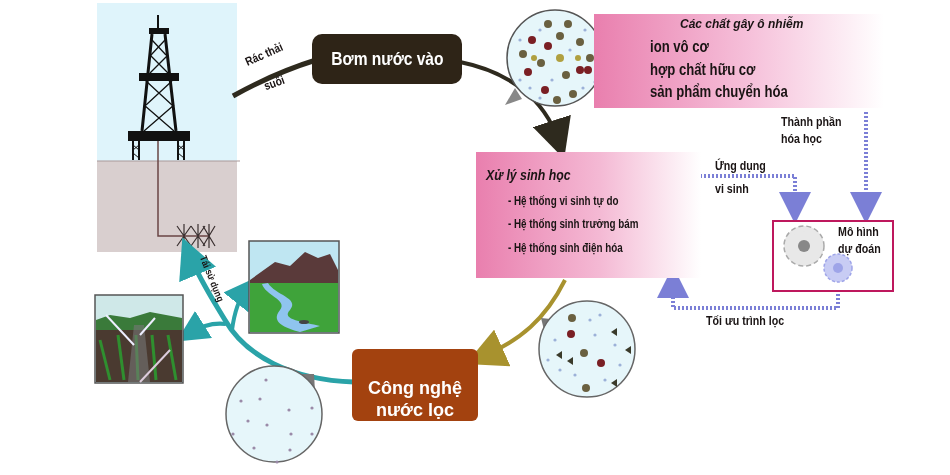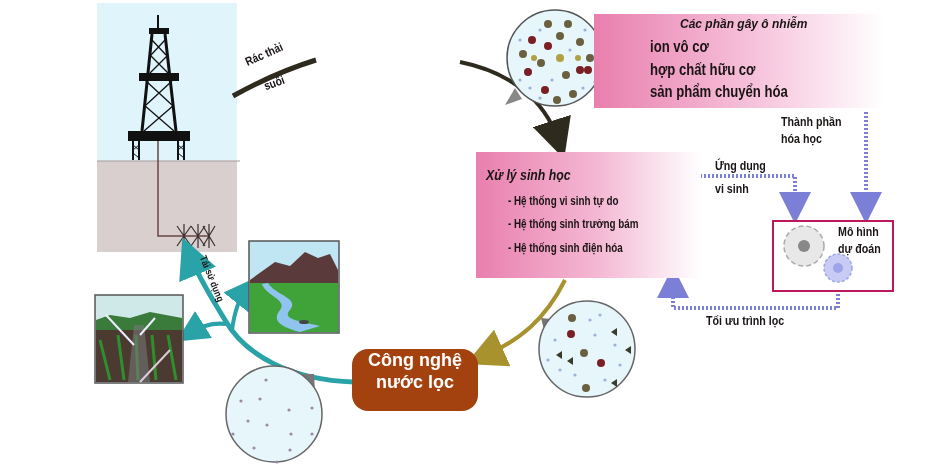--- a/index.html
+++ b/index.html
@@ -1,21 +1,21 @@
 <!DOCTYPE html>
 <html><head>
 <meta charset="utf-8">
 <style>
   html,body{margin:0;padding:0;background:#ffffff;}
   #stage{position:relative;width:950px;height:475px;overflow:hidden;background:#fff;font-family:"Liberation Sans",sans-serif;}
   svg.bg{position:absolute;left:0;top:0;}
   .lbl{position:absolute;font-family:"Liberation Sans",sans-serif;font-weight:bold;color:#1a1414;white-space:nowrap;transform-origin:left top;}
   .cond{transform:scaleX(0.82);}
   .box-dark{position:absolute;left:312px;top:34px;width:150px;height:50px;background:#2e2417;border-radius:10px;color:#fff;display:flex;align-items:center;justify-content:center;font-weight:bold;font-size:19px;}
-  .box-brown{position:absolute;left:352px;top:349px;width:126px;height:62px;background:#a3420f;border-radius:16px;color:#fff;display:flex;flex-direction:column;align-items:center;justify-content:flex-start;font-weight:bold;font-size:18px;line-height:22px;}
+  .box-brown{position:absolute;left:352px;top:349px;width:126px;height:72px;background:#a3420f;border-radius:6px;color:#fff;display:flex;flex-direction:column;align-items:center;justify-content:flex-end;font-weight:bold;font-size:18px;line-height:22px;}
   .pink1{position:absolute;left:594px;top:14px;width:290px;height:94px;background:linear-gradient(to right,#e97fae 0%,#f6c2db 55%,#ffffff 100%);}
   .pink2{position:absolute;left:476px;top:152px;width:225px;height:126px;background:linear-gradient(to right,#e97fae 0%,#f4b9d4 55%,#ffffff 100%);}
   .model{position:absolute;left:772px;top:220px;width:118px;height:68px;border:2px solid #be185d;background:#fff;}
 </style>
 </head>
 <body>
 
 <div id="stage">
 
   <svg class="bg" width="950" height="475" viewBox="0 0 950 475">
@@ -194,30 +194,33 @@
     <g stroke="#7b7fd6" stroke-width="4" stroke-dasharray="2,2" fill="none">
       <path d="M866,112 L866,208" marker-end="url(#ah-blue)"></path>
       <path d="M700,176 L795,176 L795,208" marker-end="url(#ah-blue)"></path>
       <path d="M838,290 L838,308 L673,308 L673,282" marker-end="url(#ah-blue)"></path>
     </g>
   </svg>
 
   <div class="pink1"></div>
   <div class="pink2"></div>
 
-  <div class="lbl" style="left:680px;top:17px;font-size:12px;font-style:italic;">Các phần gây ô nhiễm</div>
+  <div class="lbl" style="left:680px;top:17px;font-size:12px;font-style:italic;">Các chất gây ô nhiễm</div>
   <div class="lbl cond" style="left:650px;top:38px;font-size:16px;">ion vô cơ</div>
   <div class="lbl cond" style="left:650px;top:61px;font-size:16px;">hợp chất hữu cơ</div>
   <div class="lbl cond" style="left:650px;top:83px;font-size:16px;">sản phẩm chuyển hóa</div>
 
   <div class="lbl cond" style="left:486px;top:166px;font-size:15px;font-style:italic;">Xử lý sinh học</div>
   <div class="lbl cond" style="left:508px;top:194px;font-size:12px;">- Hệ thống vi sinh tự do</div>
   <div class="lbl cond" style="left:508px;top:217px;font-size:12px;">- Hệ thống sinh trưởng bám</div>
   <div class="lbl cond" style="left:508px;top:241px;font-size:12px;">- Hệ thống sinh điện hóa</div>
 
+  <div class="box-dark">
+      <span class="cond" style="display:inline-block">Bơm nước vào</span>
+    </div>
   <div class="box-brown">
     <span>Công nghệ</span>
     <span>nước lọc</span>
   </div>
 
   <div class="lbl" style="left:243px;top:56px;font-size:12px;transform:rotate(-24deg) scaleX(0.85);">Rác thải</div>
   <div class="lbl" style="left:262px;top:80px;font-size:12px;transform:rotate(-20deg) scaleX(0.85);">suối</div>
 
   <div class="lbl" style="left:208px;top:254px;font-size:10px;transform:rotate(68deg) scaleX(0.85);">Tái sử dụng</div>
 

